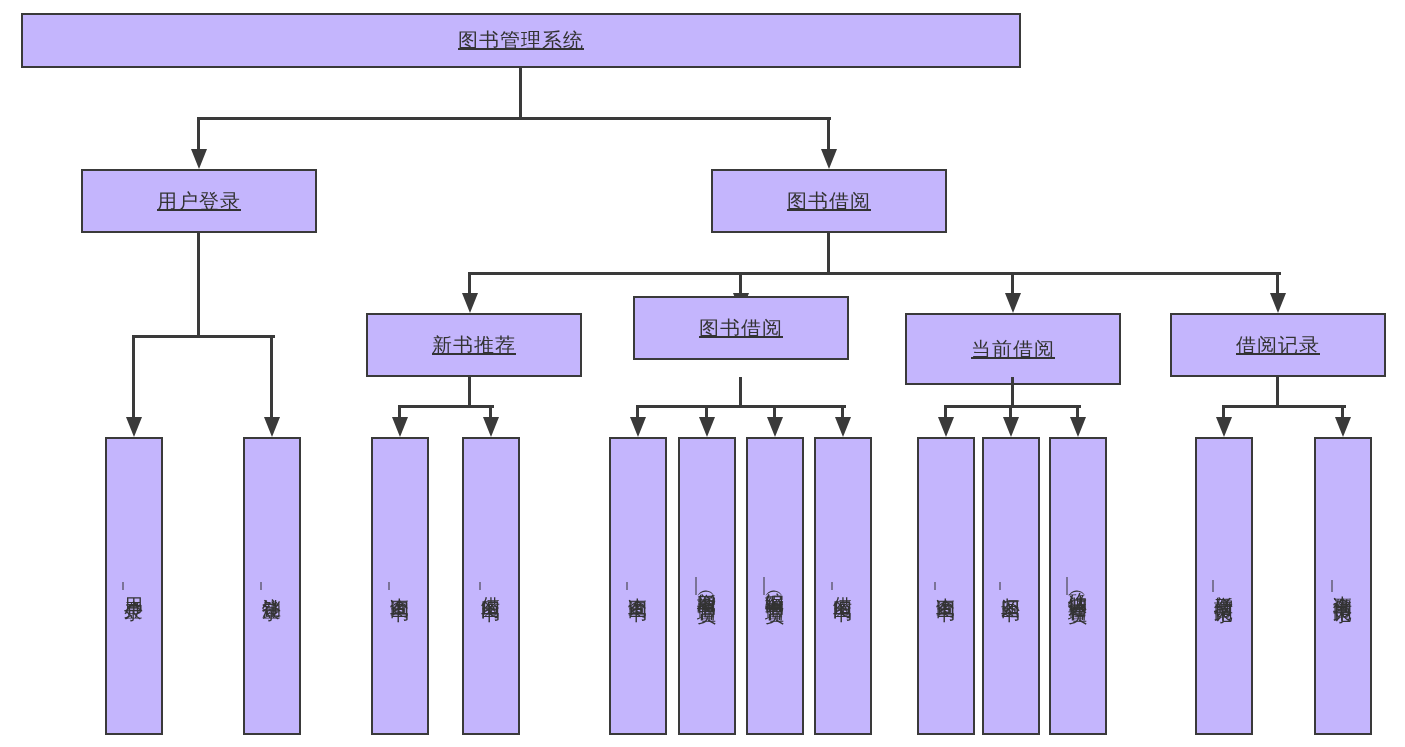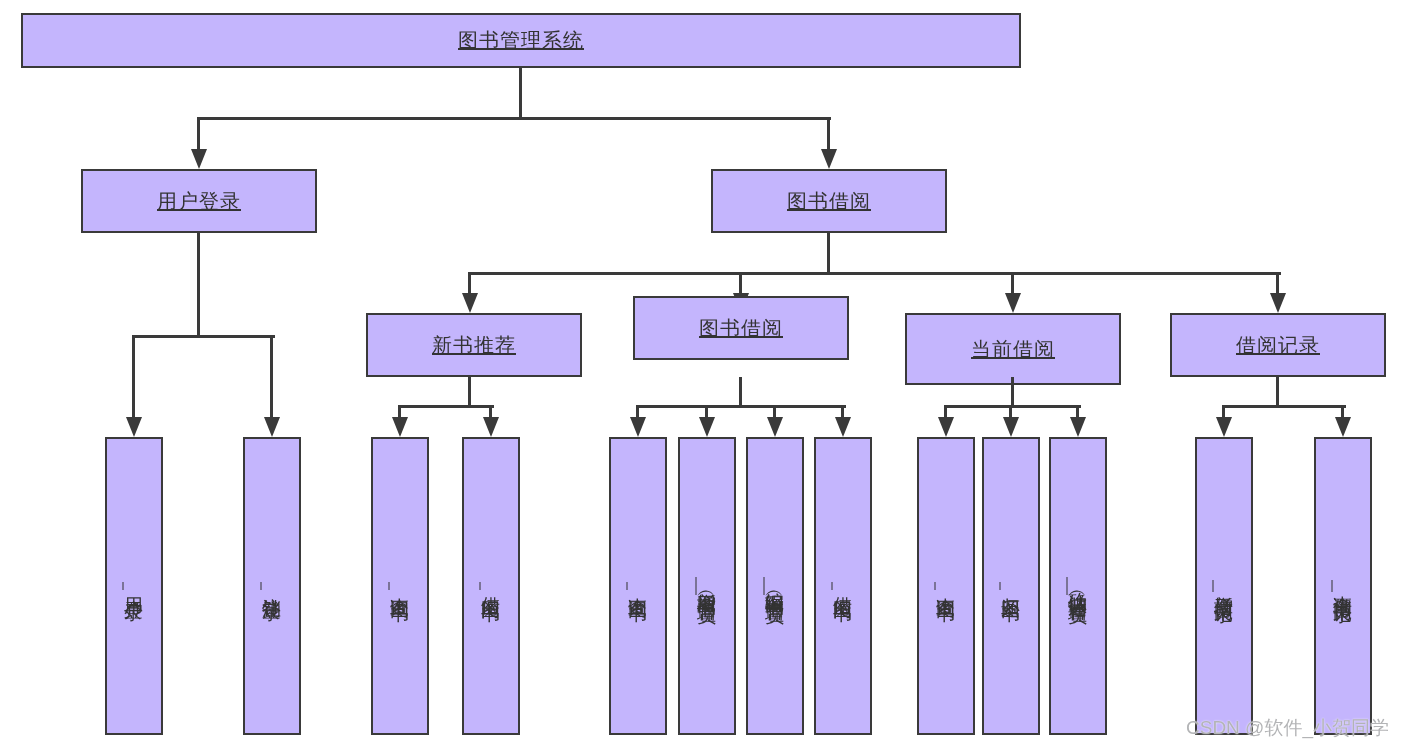--- a/index.html
+++ b/index.html
@@ -121,15 +121,14 @@
   <div class="box leaf" style="left:746px;top:437px;width:58px;height:298px">编辑图书（管理员）</div>
   <div class="box leaf" style="left:814px;top:437px;width:58px;height:298px">借阅图书</div>
 
   <div class="box leaf" style="left:917px;top:437px;width:58px;height:298px">查询图书</div>
   <div class="box leaf" style="left:982px;top:437px;width:58px;height:298px">归还图书</div>
   <div class="box leaf" style="left:1049px;top:437px;width:58px;height:298px">确认归还（管理员）</div>
 
   <div class="box leaf" style="left:1195px;top:437px;width:58px;height:298px">新增借阅记录</div>
   <div class="box leaf" style="left:1314px;top:437px;width:58px;height:298px">查询借阅记录</div>
 
-  <div class="watermark">CSDN @软件_小贺同学</div>
 
 </div>
 
 </body></html>

